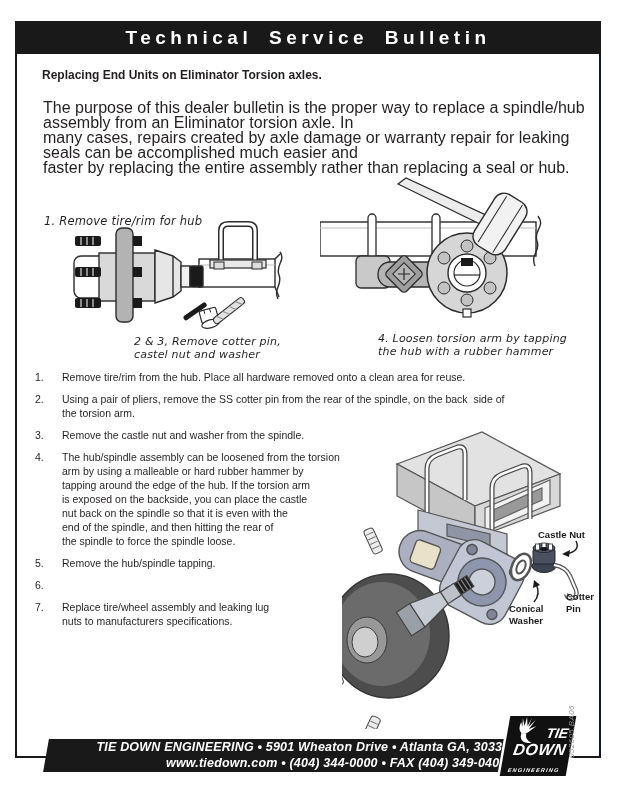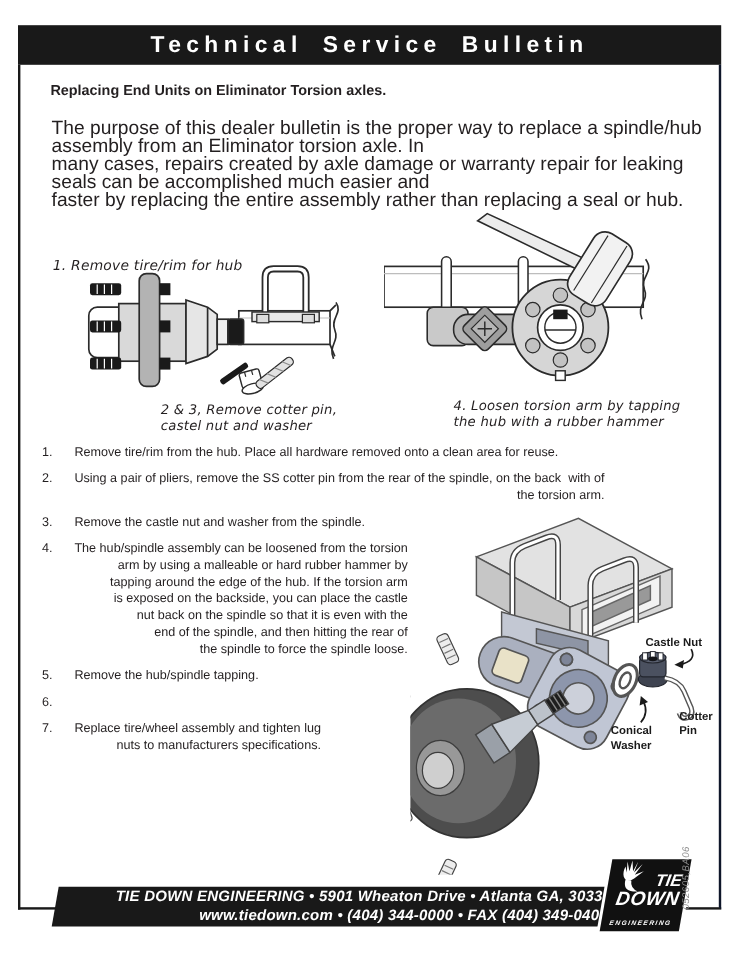--- a/index.html
+++ b/index.html
@@ -22,21 +22,21 @@
   .cap1{left:117px;top:281px;}
   .cap2{left:361px;top:278px;}
 
   .fig1{position:absolute;left:42px;top:150px;}
   .fig2{position:absolute;left:303px;top:118px;}
   .fig3{position:absolute;left:325px;top:370px;}
 
   .steps{position:absolute;left:18px;top:316px;width:560px;}
   .step{display:flex;margin-bottom:8px;font-size:10.5px;line-height:14px;}
   .step-num{width:27px;flex:none;}
-  .step-text{white-space:pre-wrap;text-align:right;}
+  .step-text{white-space:pre-wrap;}
   .step.narrow .step-text{max-width:302px;}
 
   .footer-bar{position:absolute;left:46px;top:739px;width:476px;height:33px;background:#191919;
         transform:skewX(-10deg);display:flex;flex-direction:column;justify-content:center;}
   .footer-inner{transform:skewX(10deg);text-align:right;padding-right:14px;color:#fff;
         font-weight:bold;font-style:italic;font-size:12.5px;line-height:15.5px;letter-spacing:0.2px;}
 
   .logo{position:absolute;left:505px;top:716px;width:66px;height:60px;background:#111;
         transform:skewX(-10deg);box-shadow:0 0 0 2.5px #ffffff;}
   .logo-tie{position:absolute;right:5px;top:9px;color:#fff;font-weight:bold;font-style:italic;font-size:14px;}
@@ -181,21 +181,21 @@
     <div class="fig-caption hand cap2">4. Loosen torsion arm by tapping
 the hub with a rubber hammer</div>
 
     <div class="steps">
       <div class="step">
           <span class="step-num">1.</span>
           <span class="step-text">Remove tire/rim from the hub. Place all hardware removed onto a clean area for reuse.</span>
         </div>
       <div class="step">
           <span class="step-num">2.</span>
-          <span class="step-text">Using a pair of pliers, remove the SS cotter pin from the rear of the spindle, on the back  with of
+          <span class="step-text">Using a pair of pliers, remove the SS cotter pin from the rear of the spindle, on the back  side of
 the torsion arm.</span>
         </div>
       <div class="step">
           <span class="step-num">3.</span>
           <span class="step-text">Remove the castle nut and washer from the spindle.</span>
         </div>
       <div class="step narrow">
           <span class="step-num">4.</span>
           <span class="step-text">The hub/spindle assembly can be loosened from the torsion
 arm by using a malleable or hard rubber hammer by
@@ -207,21 +207,21 @@
         </div>
       <div class="step narrow">
           <span class="step-num">5.</span>
           <span class="step-text">Remove the hub/spindle tapping.</span>
         </div>
       <div class="step narrow">
           <span class="step-num">6.</span>
         </div>
       <div class="step narrow">
           <span class="step-num">7.</span>
-          <span class="step-text">Replace tire/wheel assembly and tighten lug
+          <span class="step-text">Replace tire/wheel assembly and leaking lug
 nuts to manufacturers specifications.</span>
         </div>
     </div>
 
     <svg class="fig3" width="265" height="305" viewBox="0 0 265 305">
       <g stroke="#555" stroke-width="1.2">
         <polygon points="55,40 140,8 218,50 133,82" fill="#e2e2e2"></polygon>
         <polygon points="55,40 133,82 133,114 55,72" fill="#c6c6c6"></polygon>
         <polygon points="133,82 218,50 218,82 133,114" fill="#d8d8d8"></polygon>
         <polygon points="143,84 208,56 208,80 143,108" fill="#f2f2f2" stroke="#666"></polygon>

